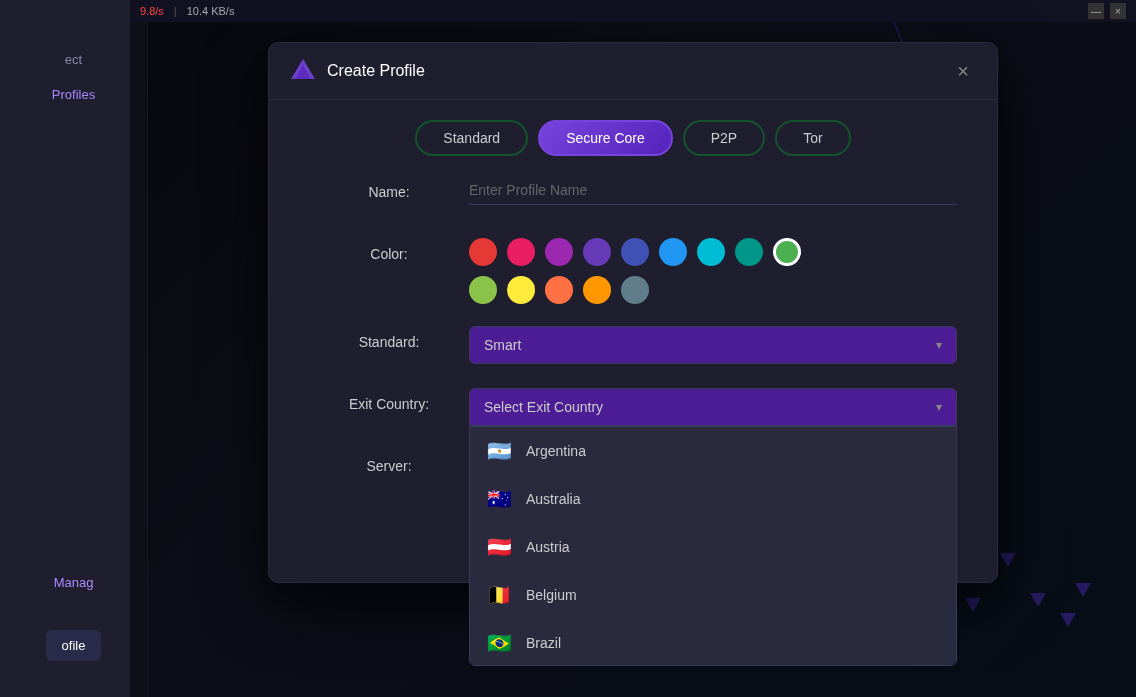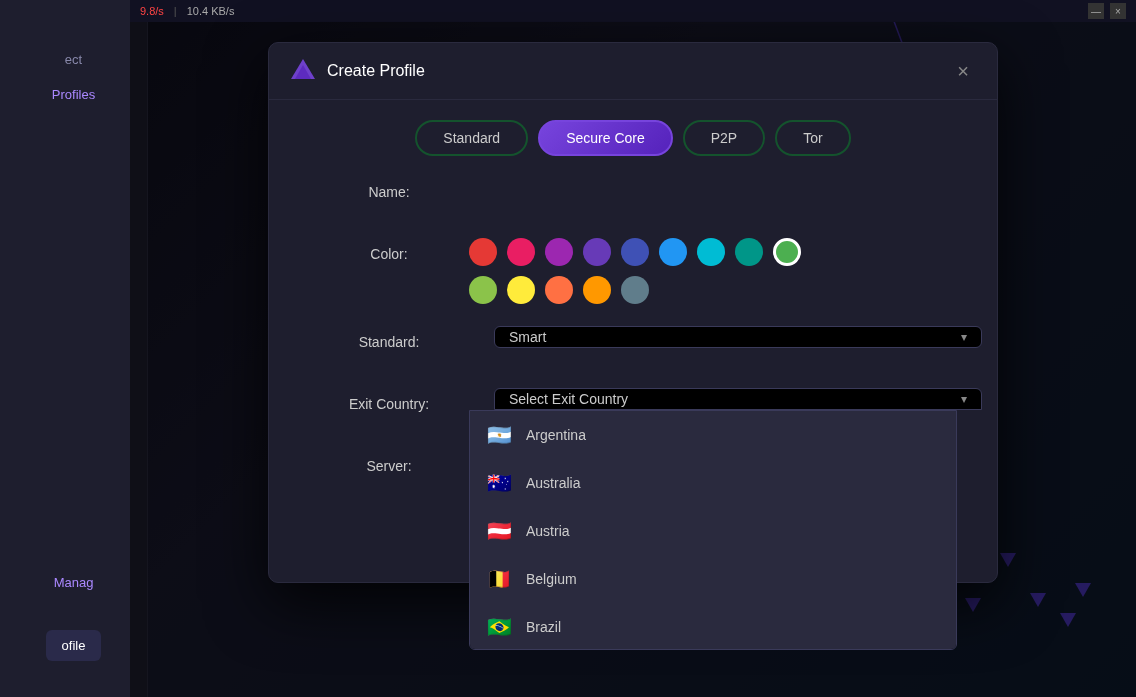--- a/index.html
+++ b/index.html
@@ -245,32 +245,31 @@
       border: 3px solid transparent;
       flex-shrink: 0;
     }
     .color-dot.selected {
       border-color: #fff;
     }
 
     
     .dropdown {
       width: 100%;
-      background: #000000;
+      background: #4c1d95;
       border: 1px solid #3a3a5a;
       border-radius: 6px;
       color: #ccc;
       font-size: 14px;
-      padding: 2px 14px;
+      padding: 10px 14px;
       cursor: pointer;
       display: flex;
       align-items: center;
       justify-content: space-between;
       position: relative;
-      margin-left: 25px;
     }
     .dropdown-arrow {
       color: #888;
       font-size: 12px;
     }
 
     
     .exit-country-wrapper {
       flex: 1;
       position: relative;
@@ -394,20 +393,23 @@
       <button class="tab-btn">Standard</button>
       <button class="tab-btn active">Secure Core</button>
       <button class="tab-btn">P2P</button>
       <button class="tab-btn">Tor</button>
     </div>
 
     <div class="form-body">
 
       <div class="form-row">
         <span class="form-label">Name:</span>
+        <div class="form-control">
+          <input class="name-input" type="text" placeholder="Enter Profile Name" style="">
+        </div>
       </div>
 
       <div class="form-row">
         <span class="form-label">Color:</span>
         <div class="form-control">
           <div class="color-row" id="color-palette">
               <div class="color-dot" title="#e53935" style="background: rgb(229, 57, 53);"></div>
               <div class="color-dot" title="#e91e63" style="background: rgb(233, 30, 99);"></div>
               <div class="color-dot" title="#9c27b0" style="background: rgb(156, 39, 176);"></div>
               <div class="color-dot" title="#673ab7" style="background: rgb(103, 58, 183);"></div>

